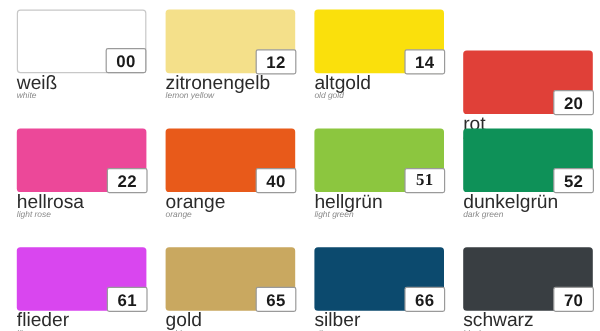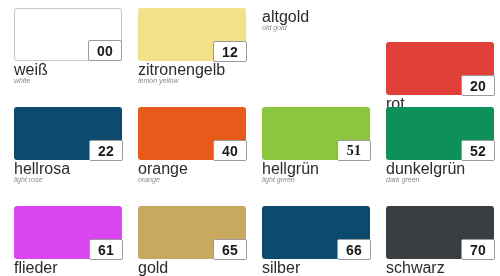--- a/index.html
+++ b/index.html
@@ -87,32 +87,35 @@
       <div class="swatch-translation">white</div>
     </div>
     <div class="swatch-cell">
       <div class="swatch-chip" style="background: rgb(244, 224, 138);">
         <div class="swatch-badge">12</div>
       </div>
       <div class="swatch-name">zitronengelb</div>
       <div class="swatch-translation">lemon yellow</div>
     </div>
     <div class="swatch-cell">
+      <div class="swatch-chip" style="background: rgb(250, 224, 12);">
+        <div class="swatch-badge">14</div>
+      </div>
       <div class="swatch-name">altgold</div>
       <div class="swatch-translation">old gold</div>
     </div>
     <div class="swatch-cell">
       <div class="swatch-chip" style="background: rgb(224, 64, 56); margin-top: 34px;">
         <div class="swatch-badge">20</div>
       </div>
       <div class="swatch-name">rot</div>
       <div class="swatch-translation">red</div>
     </div>
     <div class="swatch-cell">
-      <div class="swatch-chip" style="background: #0c4a6e;">
+      <div class="swatch-chip" style="background: #ec4899;">
         <div class="swatch-badge">22</div>
       </div>
       <div class="swatch-name">hellrosa</div>
       <div class="swatch-translation">light rose</div>
     </div>
     <div class="swatch-cell">
       <div class="swatch-chip" style="background: rgb(232, 90, 26);">
         <div class="swatch-badge">40</div>
       </div>
       <div class="swatch-name">orange</div>

